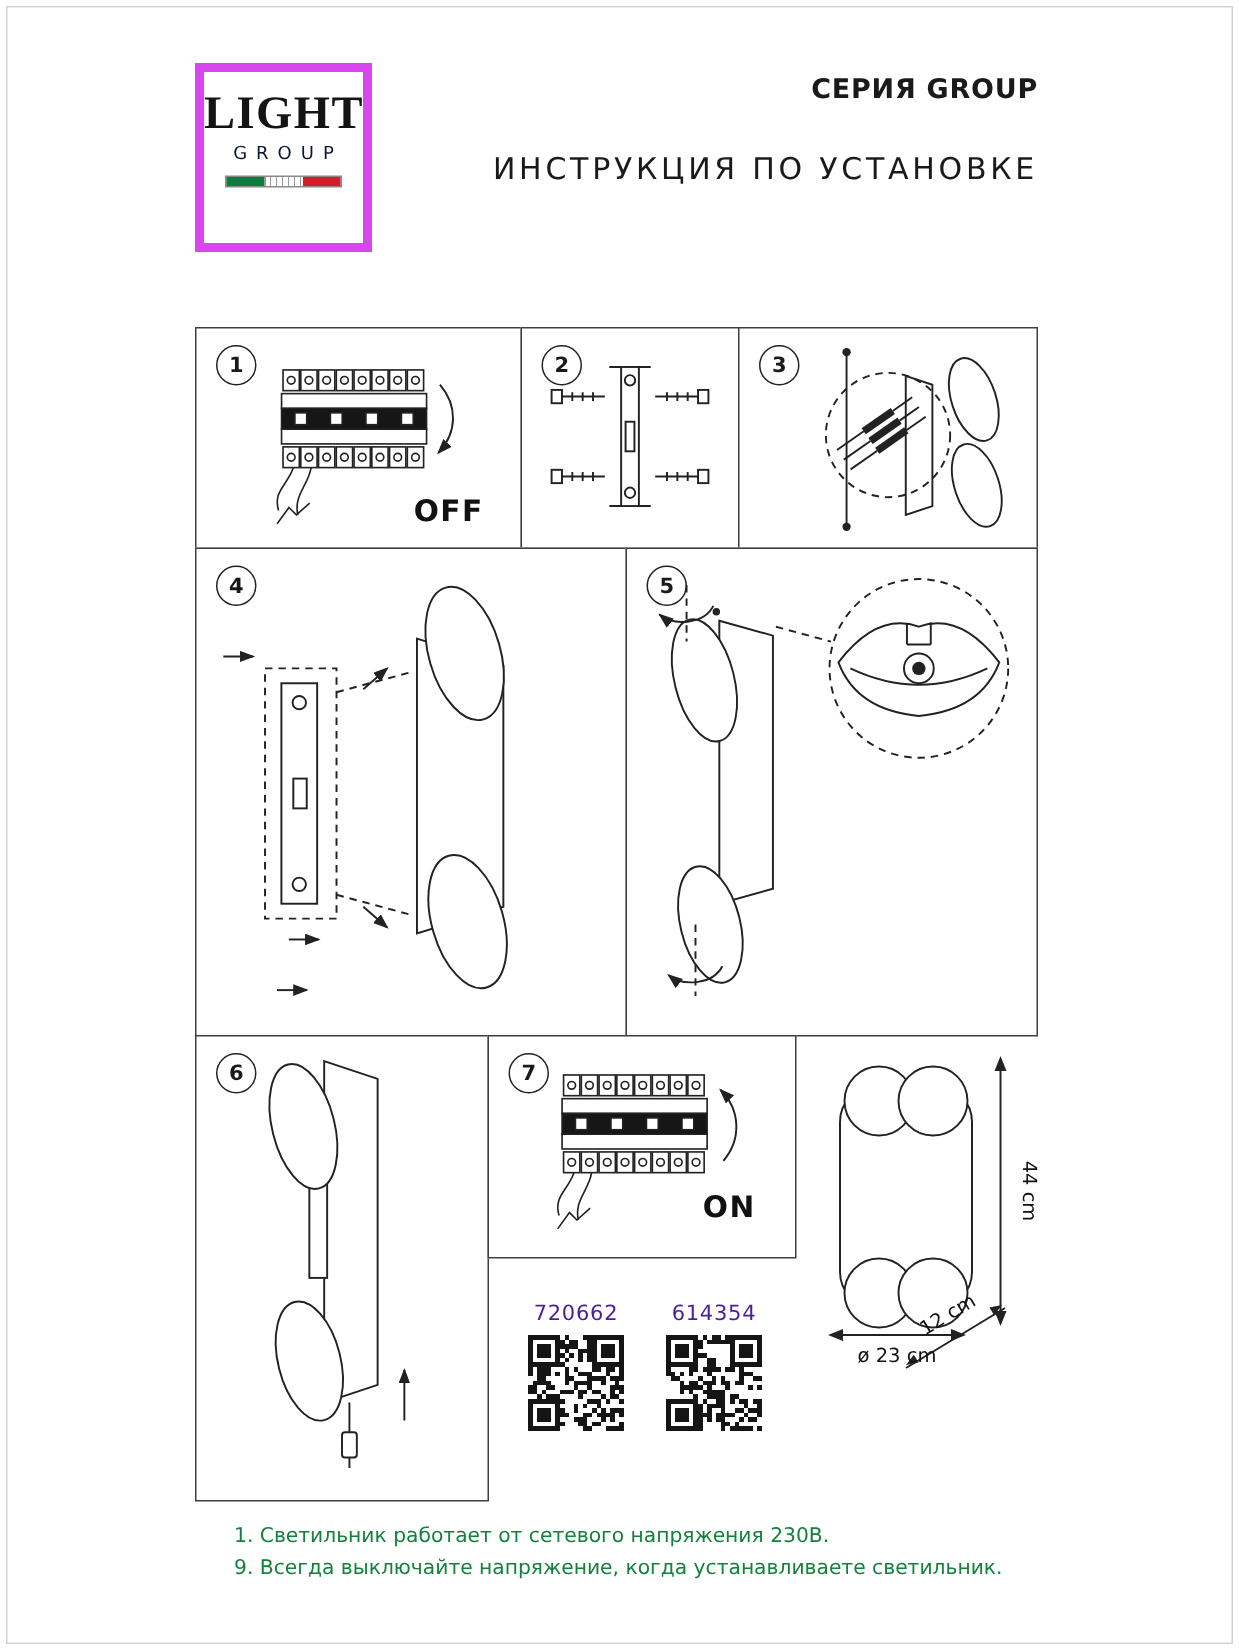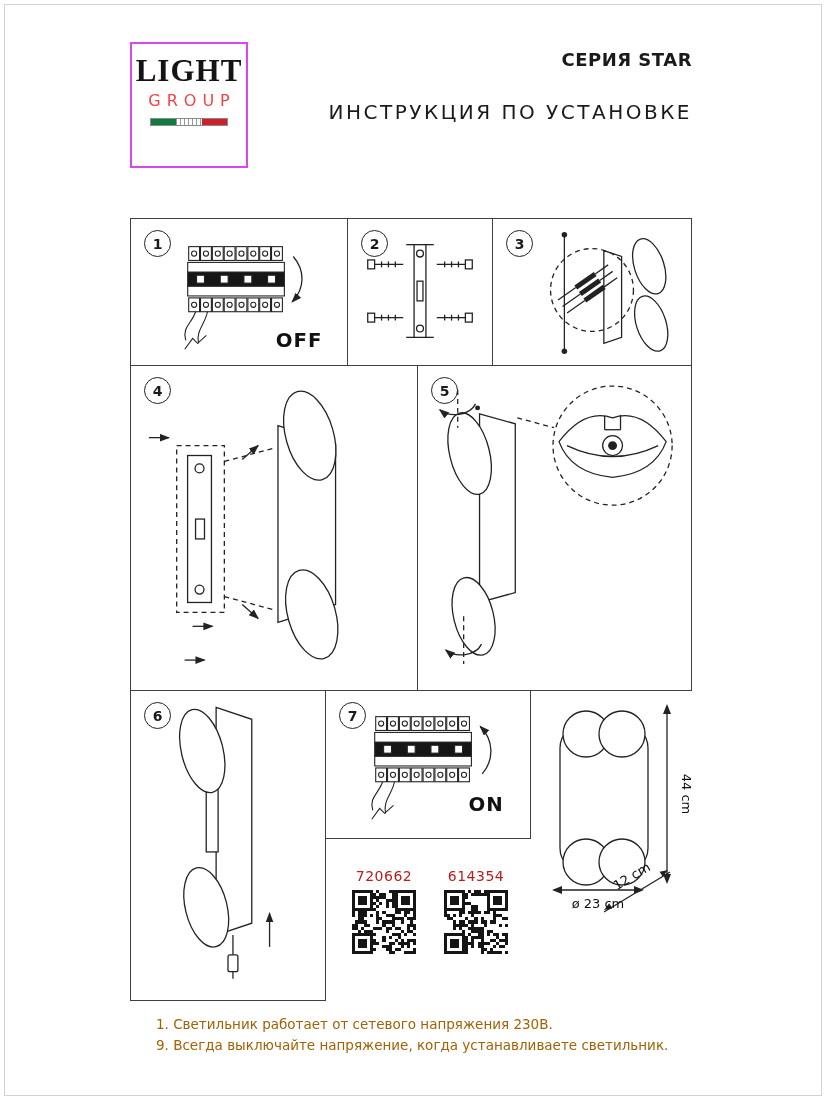--- a/index.html
+++ b/index.html
@@ -2,25 +2,25 @@
 <html><head>
 <meta charset="utf-8">
 <style>
   *{margin:0;padding:0;box-sizing:border-box}
   body{background:#ffffff}
   .page{position:relative;width:826px;height:1100px;background:#fff;
         font-family:"DejaVu Sans","Liberation Sans",sans-serif;color:#1a1a1a;overflow:hidden}
   .frame{position:absolute;inset:4px;border:1px solid #d2d2d2;pointer-events:none}
 
   
-  .logo{position:absolute;left:130px;top:42px;width:118px;height:126px;border:2px solid #d946ef;
+  .logo{position:absolute;left:130px;top:42px;width:118px;height:126px;border:6px solid #d946ef;
         text-align:center;padding-top:10px}
   .logo-big{font-family:"Liberation Serif","DejaVu Serif",serif;font-weight:bold;font-size:31px;
         line-height:33px;letter-spacing:1px;color:#141414}
-  .logo-group{font-size:16px;letter-spacing:6px;padding-left:6px;margin-top:4px;color:#ef4444}
+  .logo-group{font-size:12px;letter-spacing:6px;padding-left:6px;margin-top:4px;color:#0f172a}
   .flag{margin:8px auto 0;width:78px;height:8px;display:flex;border:1px solid #8a8a8a}
   .flag span{flex:1;height:100%}
   .fg{background:#117a3d}
   .fw{background:repeating-linear-gradient(90deg,#9a9a9a 0 1px,#ffffff 1px 4px)}
   .fr{background:#cf1f2e}
 
   
   .header{position:absolute;top:46px;right:134px;text-align:right}
   .h-series{font-size:18px;font-weight:bold;letter-spacing:.5px;line-height:28px}
   .h-gap{height:24px}
@@ -39,46 +39,46 @@
   .fl{fill:#222;stroke:none}
   .dash{stroke-dasharray:5 4}
   .bk{stroke:#222;stroke-width:1.1;fill:#fff}
   .switch-label{font-size:20px;font-weight:bold;fill:#111;letter-spacing:1px;
         font-family:"DejaVu Sans","Liberation Sans",sans-serif}
   .dim-label{font-size:13px;fill:#111;font-family:"DejaVu Sans","Liberation Sans",sans-serif}
 
   
   .qr-row{position:absolute;left:348px;top:868px;display:flex;gap:20px}
   .qr-col{width:72px;text-align:center}
-  .qr-label{font-size:14px;letter-spacing:.5px;margin-bottom:6px;color:#b91c1c}
+  .qr-label{font-size:14px;letter-spacing:.5px;margin-bottom:6px;color:#4c1d95}
   .qr{background:#fff;shape-rendering:crispEdges;display:block;margin:0 auto}
   .qr rect{fill:#151515}
 
   .dimfig{position:absolute;left:540px;top:694px}
 
-  .footer{position:absolute;left:156px;top:1014px;font-size:13.5px;line-height:21px;color:#a16207}
+  .footer{position:absolute;left:156px;top:1014px;font-size:13.5px;line-height:21px;color:#15803d}
 </style>
 </head>
 <body>
 
 <div class="page">
   <div class="frame"></div>
 
   <div class="logo">
     <div class="logo-big">LIGHT</div>
     <div class="logo-group">GROUP</div>
     <div class="flag">
       <span class="fg"></span>
       <span class="fw"></span>
       <span class="fr"></span>
     </div>
   </div>
 
   <div class="header">
-    <div class="h-series">СЕРИЯ STAR</div>
+    <div class="h-series">СЕРИЯ GROUP</div>
     <div class="h-gap"></div>
     <div class="h-title">ИНСТРУКЦИЯ ПО УСТАНОВКЕ</div>
   </div>
 
   <div class="panel" style="left:130px;top:218px;width:218px;height:148px">
     <div class="badge">1</div>
     <svg class="art" viewBox="0 0 218 148">
       <defs>
           <marker id="ah1" markerWidth="9" markerHeight="9" refX="7" refY="3" orient="auto">
             <path d="M0 0 L8 3 L0 6 Z" fill="#222"></path>

